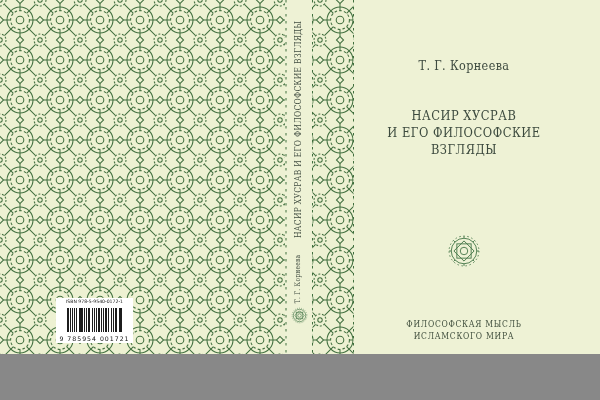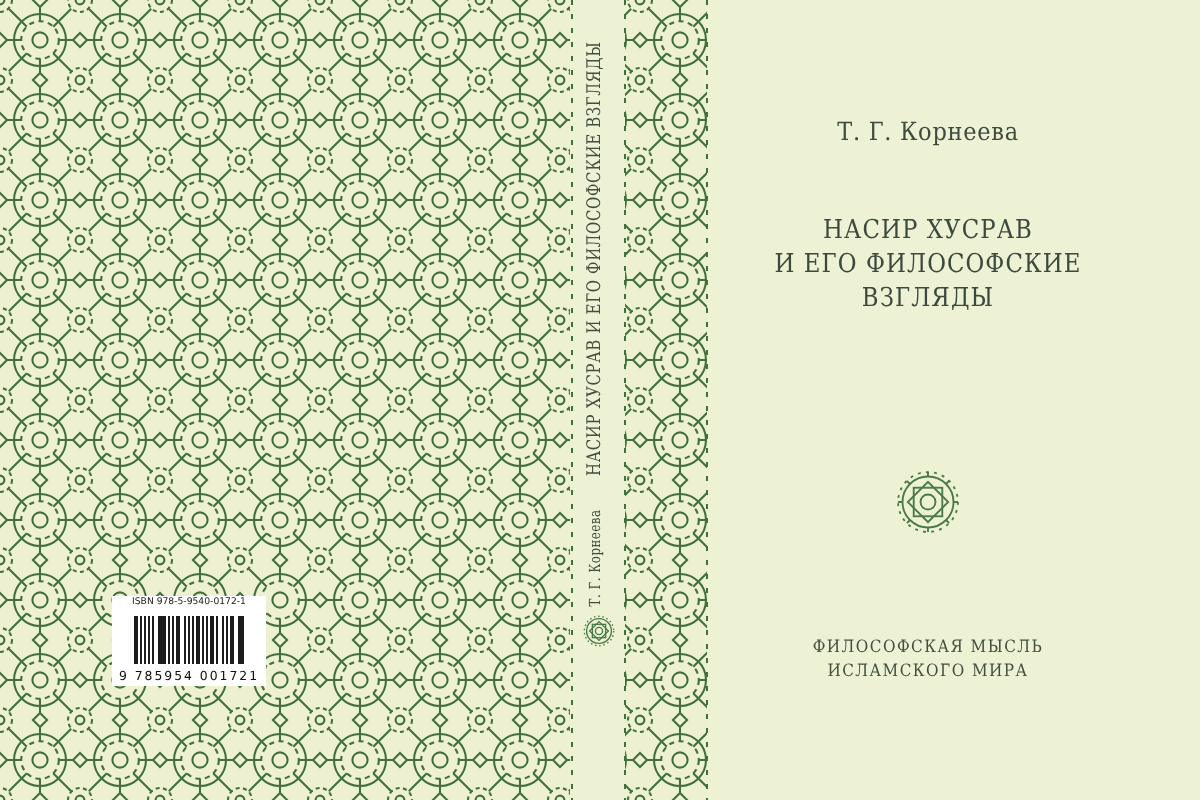--- a/index.html
+++ b/index.html
@@ -1,17 +1,17 @@
 <!DOCTYPE html>
 <html><head>
 <meta charset="utf-8">
 <style>
   html,body{margin:0;padding:0;background:#888;}
   #cover{
-    position:relative;width:600px;height:400px;overflow:hidden;
+    position:relative;width:600px;height:354px;overflow:hidden;
     background:#eef2d5;
     font-family:"DejaVu Serif","Liberation Serif",serif;
     color:#3e4b40;
   }
   svg{display:block;}
   .abs{position:absolute;}
   
   .spine-title{
     left:169px;top:127px;width:260px;height:14px;
     transform:rotate(-90deg) scaleX(0.8);transform-origin:center;

